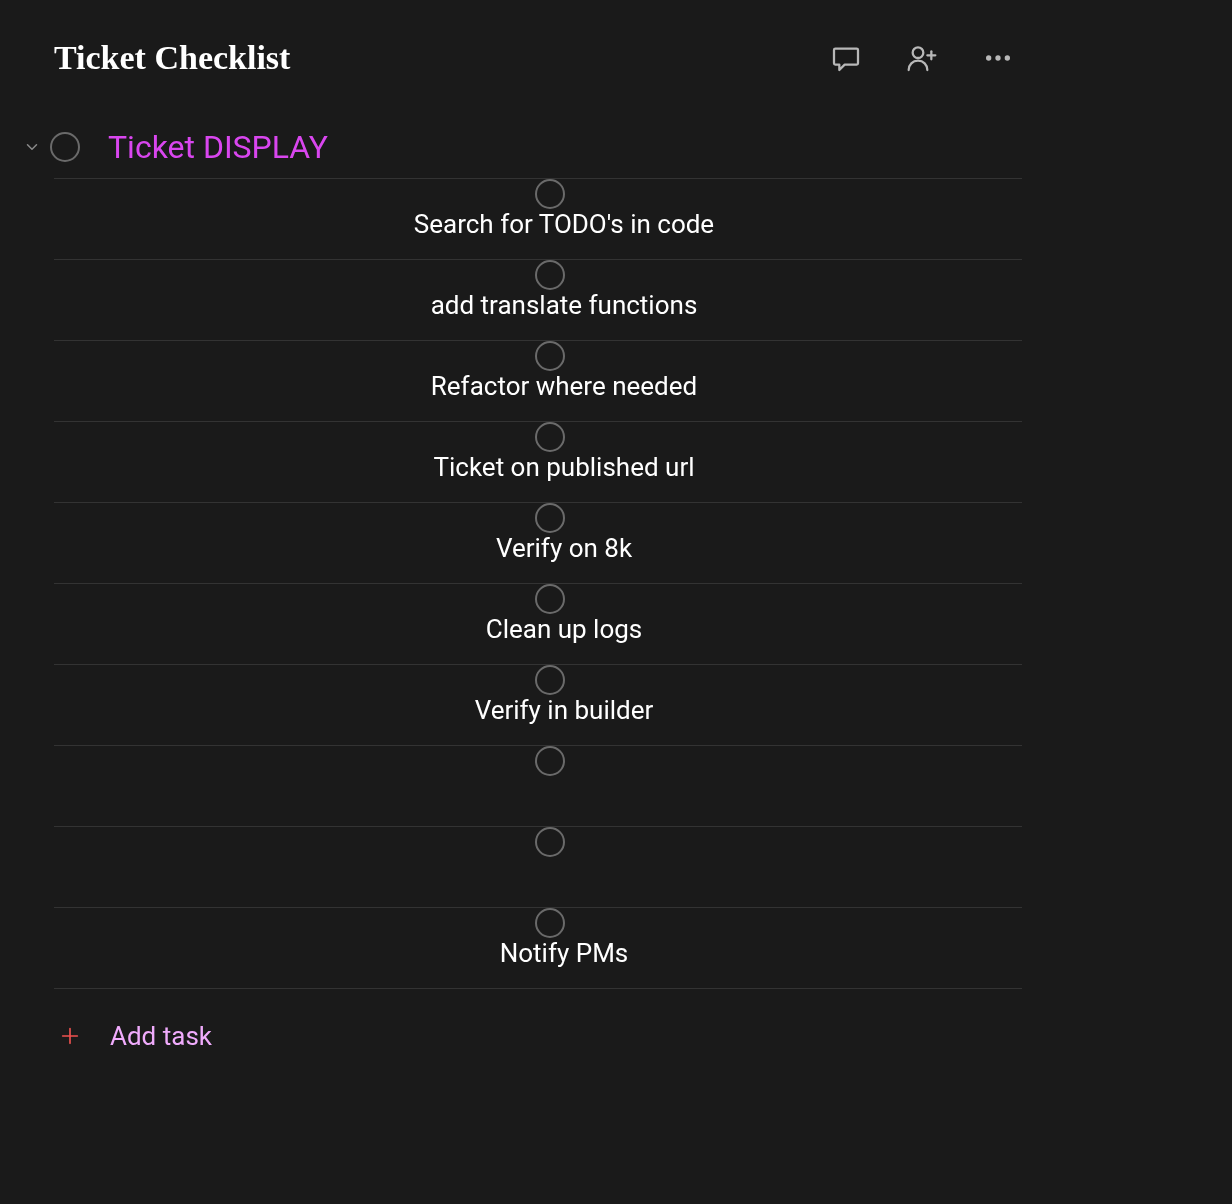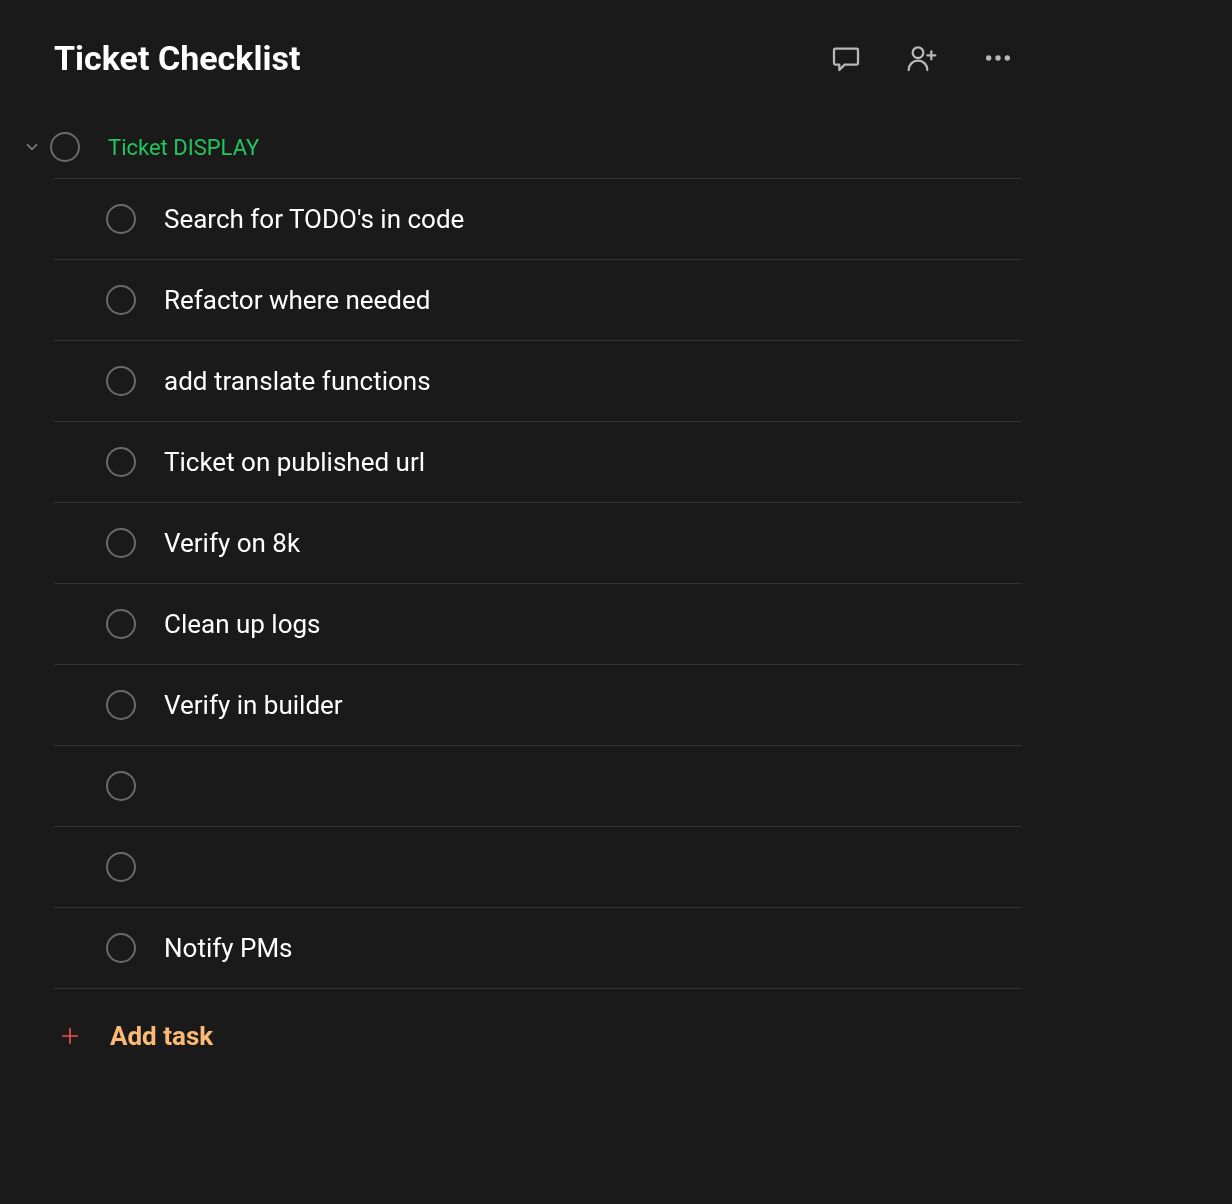--- a/index.html
+++ b/index.html
@@ -16,20 +16,21 @@
       overflow: hidden;
     }
     .container {
       padding: 0;
     }
     .header {
       display: flex;
       align-items: center;
       justify-content: space-between;
       padding: 38px 54px 20px 54px;
+      font-family: Liberation Serif, serif;
     }
     .page-title {
       font-size: 34px;
       font-weight: 700;
       color: #ffffff;
     }
     .header-actions {
       display: flex;
       align-items: center;
       gap: 36px;
@@ -75,35 +76,36 @@
     .checkbox-circle {
       width: 30px;
       height: 30px;
       border: 2px solid #6a6a6a;
       border-radius: 50%;
       cursor: pointer;
       flex-shrink: 0;
       margin-right: 28px;
     }
     .section-title {
-      font-size: 22px;
+      font-size: 32px;
       font-weight: 400;
-      color: #22c55e;
+      color: #d946ef;
     }
     .task-list {
       margin-left: 54px;
       margin-right: 210px;
       border-top: 1px solid #333333;
     }
     .task-row {
       display: flex;
       align-items: center;
       padding: 0 0 0 52px;
       height: 81px;
       border-bottom: 1px solid #333333;
+      flex-direction: column;
     }
     .task-text {
       font-size: 26px;
       font-weight: 400;
       color: #ffffff;
     }
     .add-task-row {
       display: flex;
       align-items: center;
       padding: 0 0 0 58px;
@@ -119,22 +121,22 @@
       height: 24px;
       margin-right: 28px;
       cursor: pointer;
     }
     .plus-icon svg {
       width: 22px;
       height: 22px;
     }
     .add-task-text {
       font-size: 26px;
-      font-weight: 700;
-      color: #fdba74;
+      font-weight: 400;
+      color: #f0abfc;
       cursor: pointer;
     }
   </style>
 </head>
 <body>
 
 <div class="container">
   <div class="header">
     <h1 class="page-title">Ticket Checklist</h1>
     <div class="header-actions">
@@ -172,25 +174,25 @@
       <div class="section-title">Ticket DISPLAY</div>
     </div>
 
     <div class="task-list">
     <div class="task-row">
           <div class="checkbox-circle"></div>
           <div class="task-text">Search for TODO's in code</div>
         </div>
         <div class="task-row">
           <div class="checkbox-circle"></div>
+          <div class="task-text">add translate functions</div>
+        </div>
+        <div class="task-row">
+          <div class="checkbox-circle"></div>
           <div class="task-text">Refactor where needed</div>
-        </div>
-        <div class="task-row">
-          <div class="checkbox-circle"></div>
-          <div class="task-text">add translate functions</div>
         </div>
         <div class="task-row">
           <div class="checkbox-circle"></div>
           <div class="task-text">Ticket on published url</div>
         </div>
         <div class="task-row">
           <div class="checkbox-circle"></div>
           <div class="task-text">Verify on 8k</div>
         </div>
         <div class="task-row">

